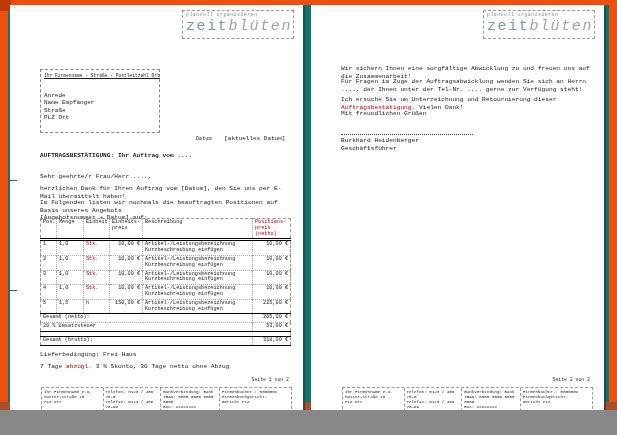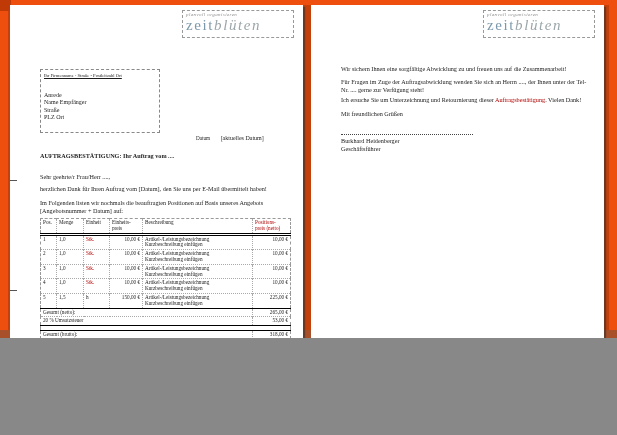--- a/index.html
+++ b/index.html
@@ -1,17 +1,17 @@
 <!DOCTYPE html>
 <html><head>
 <meta charset="utf-8">
 <style>
   html,body{margin:0;padding:0;background:#888;}
-  .canvas{position:relative;width:617px;height:338px;background:#c2410c;overflow:hidden;
-          font-family:Liberation Serif, serif;}
+  .canvas{position:relative;width:617px;height:410px;background:#0f766e;overflow:hidden;
+          font-family:Liberation Mono, monospace;}
   .frame-top{position:absolute;left:0;top:0;width:617px;height:5px;background:#ee4f0e;}
   .frame-left{position:absolute;left:0;top:0;width:8px;height:435px;background:#ee4f0e;}
   .frame-right{position:absolute;right:0;top:0;width:8px;height:435px;background:#ee4f0e;}
   .frame-bottom{position:absolute;left:0;bottom:0;width:617px;height:8px;background:#a8502a;}
   .frame-corner{position:absolute;left:0;top:0;width:11px;height:11px;background:#c03a08;}
 
   .page{position:absolute;top:5px;width:293px;height:421px;background:#ffffff;
         box-shadow:2px 2px 1px rgba(45,45,45,.55);color:#1c1c1c;}
   #page1{left:10px;} #page2{left:311px;}
 

